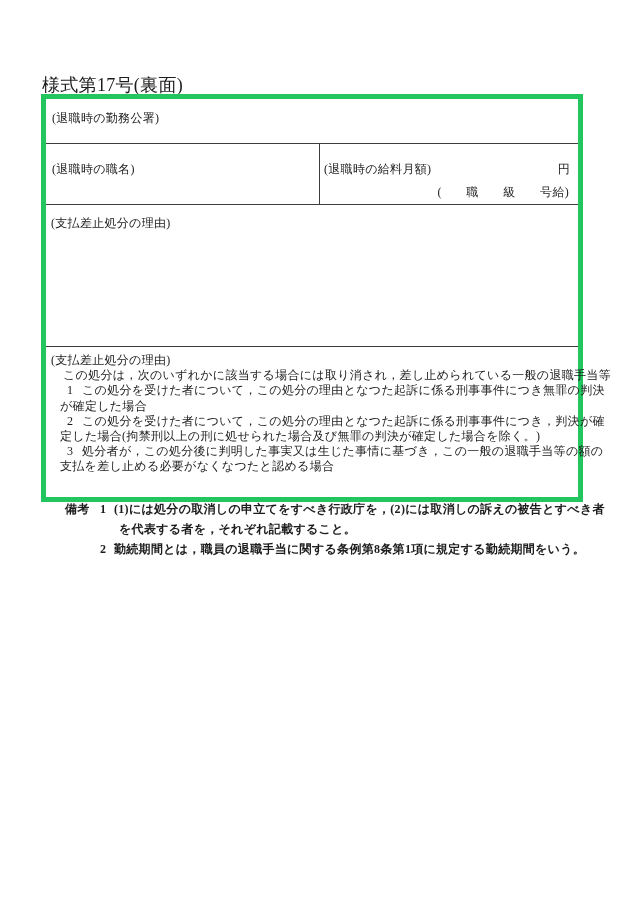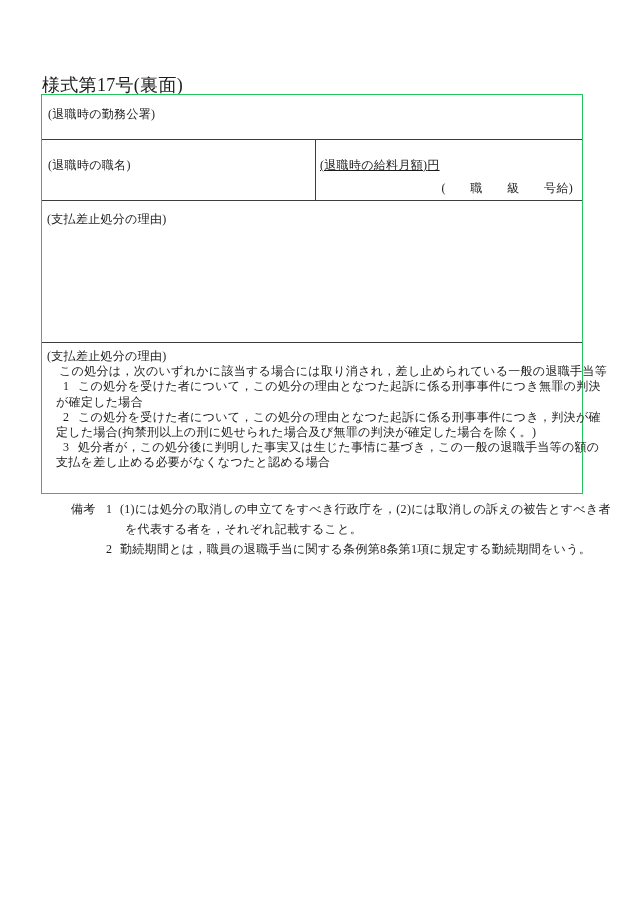--- a/index.html
+++ b/index.html
@@ -25,21 +25,21 @@
     letter-spacing: 0.3px;
     white-space: nowrap;
   }
 
   
   #form-table {
     left: 41px;
     top: 94px;
     width: 542px;
     box-sizing: border-box;
-    border: 1px solid #22c55e;
+    border: 5px solid #22c55e;
     background: #ffffff;
   }
   .row {
     box-sizing: border-box;
     position: relative;
     font-size: 12px;
     letter-spacing: 0.3px;
   }
   .row + .row { border-top: 1px solid #3d3d3d; }
 
@@ -57,24 +57,23 @@
     border-right: 1px solid #3d3d3d;
     padding: 17px 0 0 6px;
   }
   .cell-salary {
     box-sizing: border-box;
     flex: 1;
     padding-top: 17px;
   }
   .salary-line1 {
     display: flex;
-    justify-content: flex-start;
+    justify-content: space-between;
     padding: 0 8px 0 4px;
     white-space: nowrap;
-    text-decoration: underline;
   }
   .salary-line2 {
     margin-top: 6px;
     text-align: right;
     padding-right: 9px;
     white-space: pre;
   }
 
   .row3 { height: 142px; }
   .row3 .cell-label {
@@ -94,25 +93,26 @@
   .row4 .ind1 { padding-left: 12px; }   
   .row4 .numline { padding-left: 16px; }
   .row4 .numline .n {
     display: inline-block;
     width: 15px;
   }
   .row4 .cont { padding-left: 9px; }
 
   
   #remarks {
-    left: 57px;
+    left: 51px;
     top: 499px;
     width: 545px;
     font-size: 12px;
     letter-spacing: 0.3px;
+    font-weight: bold;
   }
   .rm-row {
     display: flex;
     align-items: flex-start;
     line-height: 20px;
   }
   .rm-label {
     width: 26px;
     margin-left: 14px;
     flex: none;

